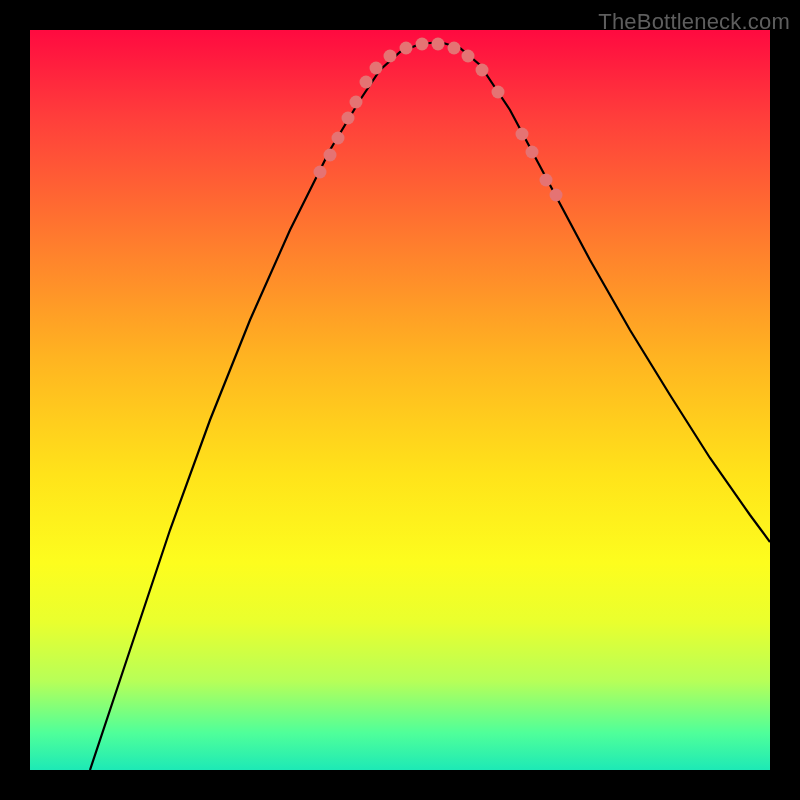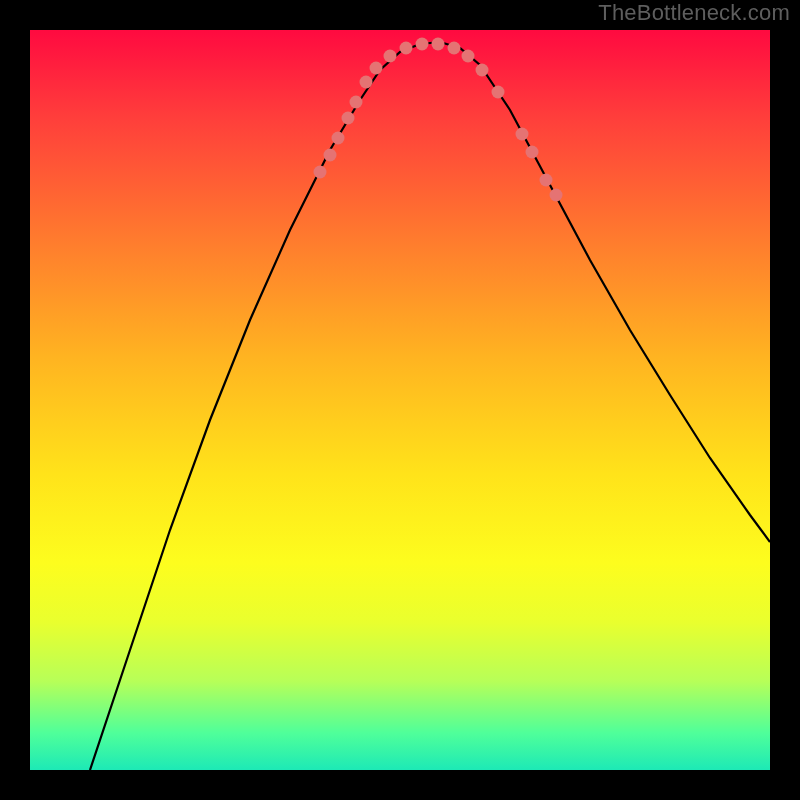--- a/index.html
+++ b/index.html
@@ -38,21 +38,21 @@
   }
   svg.curve {
     position: absolute;
     left: 0;
     top: 0;
     width: 740px;
     height: 740px;
   }
   .watermark {
     position: absolute;
-    top: 0;
+    top: 9px;
     right: 10px;
     font-family: Arial, Helvetica, sans-serif;
     font-size: 22px;
     color: #5e5e5e;
     letter-spacing: 0.2px;
     user-select: none;
   }
 </style>
 </head>
 <body>

